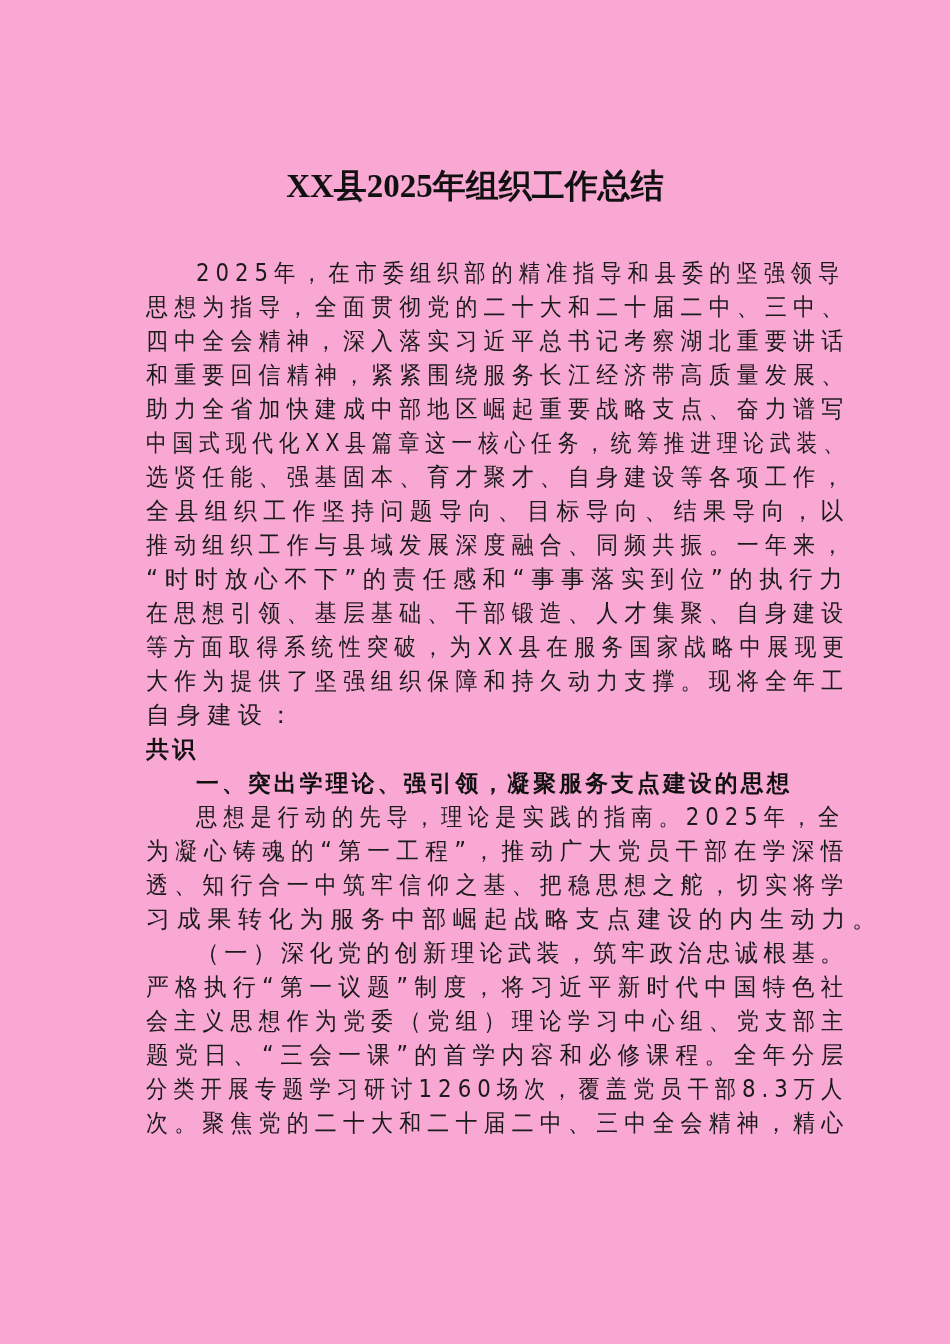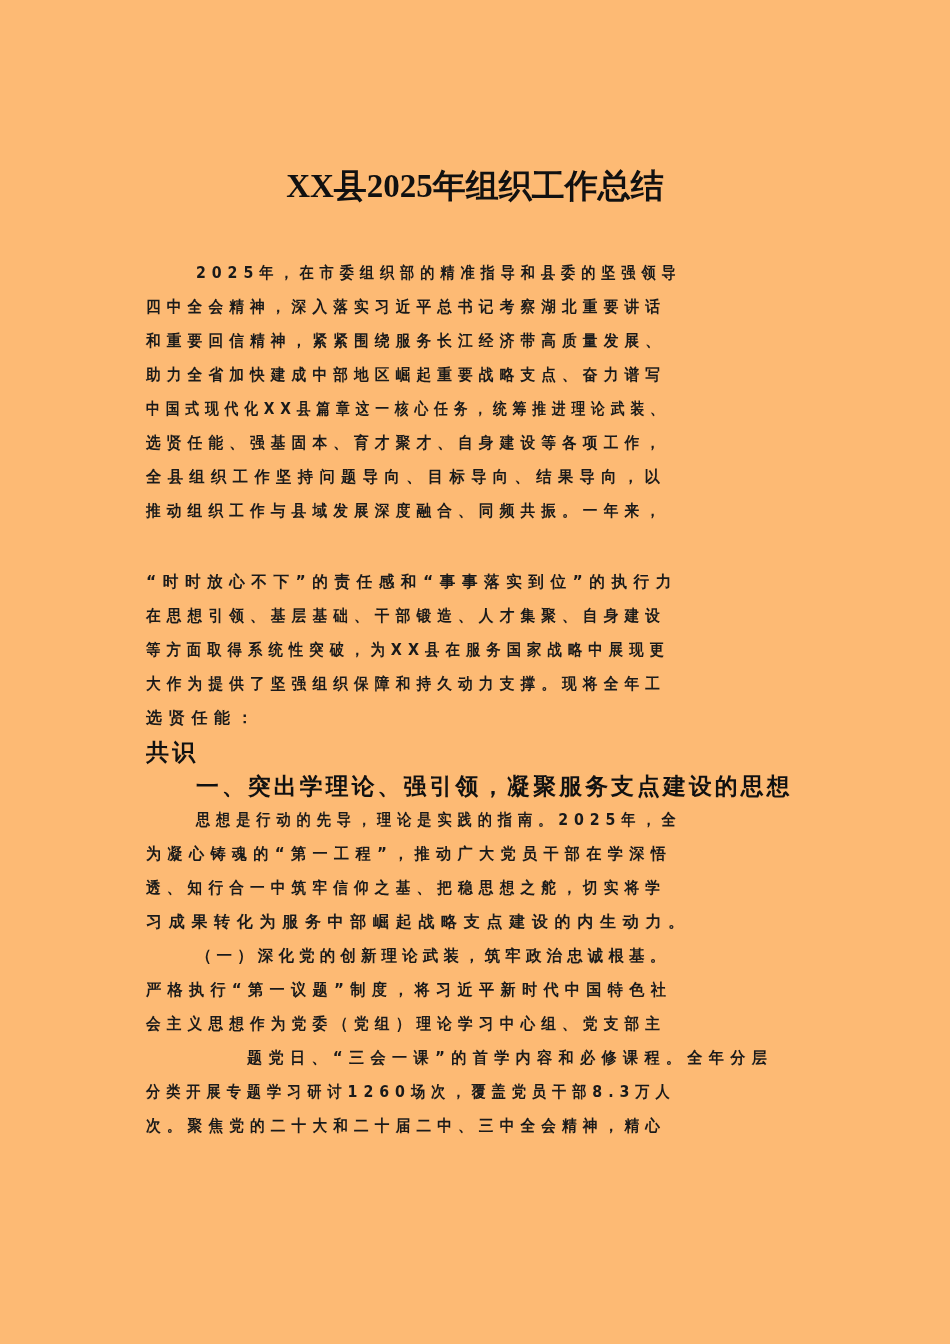--- a/index.html
+++ b/index.html
@@ -14,21 +14,21 @@
       overflow: hidden;
       color: #111111;
       font-family: "DejaVu Serif", "Liberation Serif", serif;
     }
     .page {
       position: absolute;
       left: 0;
       top: 0;
       width: 950px;
       height: 1344px;
-      background: #fdba74;
+      background: #f9a8d4;
     }
     .title {
       position: absolute;
       left: 0;
       width: 950px;
       top: 164px;
       text-align: center;
       font-family: "Liberation Serif", "DejaVu Serif", serif;
       font-size: 33px;
       font-weight: bold;
@@ -39,25 +39,25 @@
     .body-block {
       position: absolute;
       left: 146px;
       top: 256px;
       width: 664px;
     }
     .line {
       display: block;
       height: 34px;
       line-height: 34px;
-      font-size: 16px;
+      font-size: 24px;
       white-space: nowrap;
       letter-spacing: 6.7px;
       font-family: "DejaVu Sans", "Liberation Sans", sans-serif;
-      font-weight: bold;
+      font-weight: normal;
       color: #1a1a1a;
       transform-origin: left center;
     }
     .line.indent {
       padding-left: 50px;
     }
     .line.heading {
       font-weight: bold;
       letter-spacing: 3.2px;
       font-size: 23px;
@@ -71,32 +71,33 @@
 <body>
 
 <div class="page">
 
   <div class="title">XX县2025年组织工作总结</div>
 
   <div class="body-block">
 
     <div>
       <span class="line indent" style="display: block; width: 658px;"><span style="display: inline-block; transform-origin: left center; transform: scaleX(0.8863);">2025年，在市委组织部的精准指导和县委的坚强领导</span></span>
+      <span class="line" style="display: block; width: 658px;"><span style="display: inline-block; transform-origin: left center; transform: scaleX(0.9164);">思想为指导，全面贯彻党的二十大和二十届二中、三中、</span></span>
       <span class="line" style="display: block; width: 658px;"><span style="display: inline-block; transform-origin: left center; transform: scaleX(0.9164);">四中全会精神，深入落实习近平总书记考察湖北重要讲话</span></span>
       <span class="line" style="display: block; width: 658px;"><span style="display: inline-block; transform-origin: left center; transform: scaleX(0.9164);">和重要回信精神，紧紧围绕服务长江经济带高质量发展、</span></span>
       <span class="line" style="display: block; width: 658px;"><span style="display: inline-block; transform-origin: left center; transform: scaleX(0.9164);">助力全省加快建成中部地区崛起重要战略支点、奋力谱写</span></span>
       <span class="line" style="display: block; width: 658px;"><span style="display: inline-block; transform-origin: left center; transform: scaleX(0.8647);">中国式现代化XX县篇章这一核心任务，统筹推进理论武装、</span></span>
       <span class="line" style="display: block; width: 658px;"><span style="display: inline-block; transform-origin: left center; transform: scaleX(0.9164);">选贤任能、强基固本、育才聚才、自身建设等各项工作，</span></span>
       <span class="line" style="display: block; width: 658px;"><span style="display: inline-block; transform-origin: left center; transform: scaleX(0.955);">全县组织工作坚持问题导向、目标导向、结果导向，以</span></span>
       <span class="line" style="display: block; width: 658px;"><span style="display: inline-block; transform-origin: left center; transform: scaleX(0.9164);">推动组织工作与县域发展深度融合、同频共振。一年来，</span></span>
-      <span class="line" style="display: block; width: 658px; margin-top: 37px;"><span style="display: inline-block; transform-origin: left center; transform: scaleX(0.9748);">“时时放心不下”的责任感和“事事落实到位”的执行力</span></span>
+      <span class="line" style="display: block; width: 658px;"><span style="display: inline-block; transform-origin: left center; transform: scaleX(0.9748);">“时时放心不下”的责任感和“事事落实到位”的执行力</span></span>
       <span class="line" style="display: block; width: 658px;"><span style="display: inline-block; transform-origin: left center; transform: scaleX(0.9164);">在思想引领、基层基础、干部锻造、人才集聚、自身建设</span></span>
       <span class="line" style="display: block; width: 658px;"><span style="display: inline-block; transform-origin: left center; transform: scaleX(0.8989);">等方面取得系统性突破，为XX县在服务国家战略中展现更</span></span>
       <span class="line" style="display: block; width: 658px;"><span style="display: inline-block; transform-origin: left center; transform: scaleX(0.9164);">大作为提供了坚强组织保障和持久动力支撑。现将全年工</span></span>
-      <span class="line">选贤任能：</span>
+      <span class="line">自身建设：</span>
     </div>
 
     <div>
       <span class="line heading">共识</span>
       <span class="line heading indent" style="display: block; width: 658px;"><span style="display: inline-block; transform-origin: left center; transform: scaleX(0.9902);">一、突出学理论、强引领，凝聚服务支点建设的思想</span></span>
     </div>
 
     <div>
       <span class="line indent" style="display: block; width: 658px;"><span style="display: inline-block; transform-origin: left center; transform: scaleX(0.8863);">思想是行动的先导，理论是实践的指南。2025年，全</span></span>
       <span class="line" style="display: block; width: 658px;"><span style="display: inline-block; transform-origin: left center; transform: scaleX(0.9454);">为凝心铸魂的“第一工程”，推动广大党员干部在学深悟</span></span>

